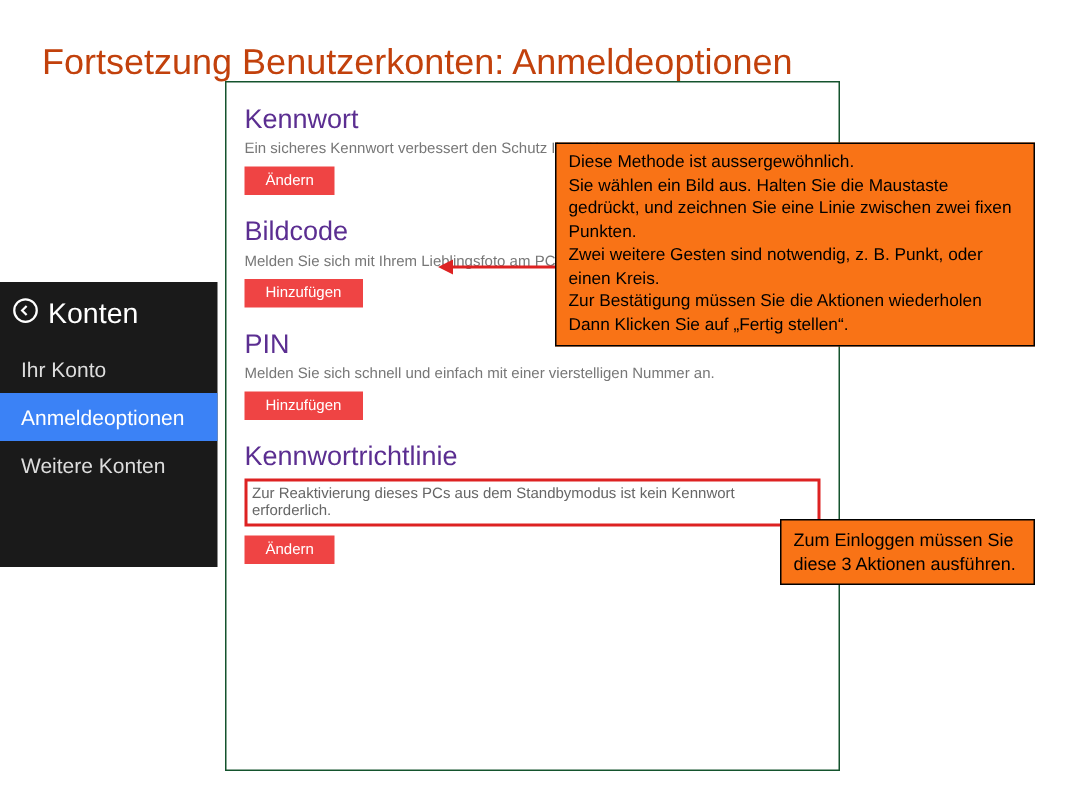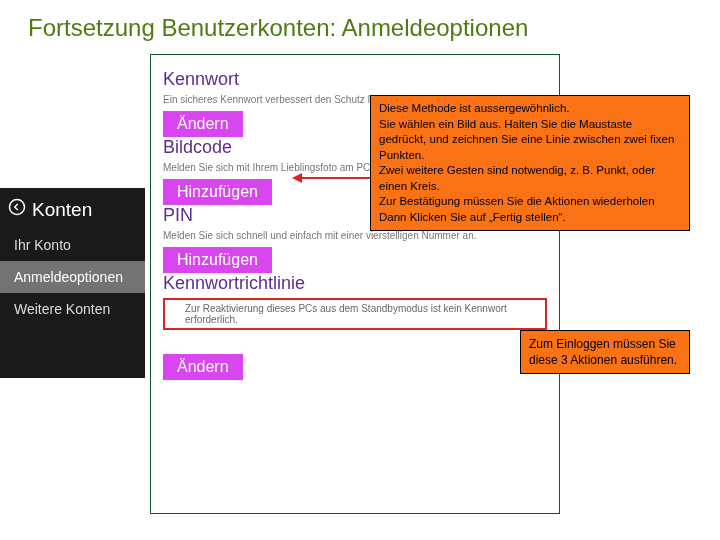--- a/index.html
+++ b/index.html
@@ -1,34 +1,34 @@
 <!DOCTYPE html>
 <html><head>
 <meta charset="utf-8">
 <style>
   * { margin: 0; padding: 0; box-sizing: border-box; }
   body { width: 720px; height: 540px; font-family: "Segoe UI", Arial, sans-serif; background: #fff; position: relative; }
-  .slide-title { font-size: 24px; font-weight: 400; padding: 14px 28px 6px; color: #4d7c0f; }
+  .slide-title { font-size: 24px; font-weight: 400; padding: 14px 28px 6px; color: #c2410c; margin-top: 14px; }
   .main-wrap { display: flex; position: absolute; top: 54px; left: 28px; right: 20px; }
   
   .sidebar { width: 145px; background: #1a1a1a; color: #fff; font-size: 12px; position: absolute; top: 134px; left: -28px; height: 190px; }
   .sidebar-header { display: flex; align-items: center; padding: 10px 8px 8px; font-size: 19px; }
   .sidebar-header svg { margin-right: 6px; }
   .sidebar-item { padding: 8px 14px; font-size: 14px; color: #ddd; cursor: pointer; }
-  .sidebar-item.active { background: #737373; color: #fff; }
+  .sidebar-item.active { background: #3b82f6; color: #fff; }
   
   .app-panel { margin-left: 122px; width: 410px; border: 1px solid #14532d; background: #fff; height: 460px; padding: 14px 12px 10px; font-size: 10.5px; color: #555; position: relative; }
   .app-panel h2 { color: #5b2e91; font-weight: 300; font-size: 18px; margin-bottom: 4px; }
   .app-panel .subtext { font-size: 10px; color: #777; margin-bottom: 6px; }
-  .app-button { display: inline-block; background: #d946ef; color: #fff; font-size: 16px; padding: 4px 14px; cursor: pointer; }
-  .highlight-box { border: 2px solid #d22; padding: 3px 20px; font-size: 10px; color: #666; margin-bottom: 24px; }
+  .app-button { display: inline-block; background: #ef4444; color: #fff; font-size: 10px; padding: 4px 14px; margin-bottom: 14px; cursor: pointer; }
+  .highlight-box { border: 2px solid #d22; padding: 3px 3px; font-size: 10px; color: #666; margin-bottom: 6px; }
   
   .annotation { position: absolute; border: 1px solid #000; background: #f97316; padding: 5px 8px; font-size: 11.5px; line-height: 1.35; }
   .annotation.large { top: 95px; left: 370px; width: 320px; }
-  .annotation.small { top: 330px; left: 520px; width: 170px; font-size: 12px; }
+  .annotation.small { top: 346px; left: 520px; width: 170px; font-size: 12px; }
   .arrow { position: absolute; top: 173px; left: 292px; width: 80px; height: 10px; }
   .arrow-line { position: absolute; top: 4px; left: 8px; right: 0; height: 2px; background: #d22; }
   .arrow-head { position: absolute; left: 0; top: 0; width: 0; height: 0; border-top: 5px solid transparent; border-bottom: 5px solid transparent; border-right: 10px solid #d22; }
 </style>
 </head>
 <body>
 
 <div class="slide-title">Fortsetzung Benutzerkonten: Anmeldeoptionen</div>
 
 <div class="main-wrap">

